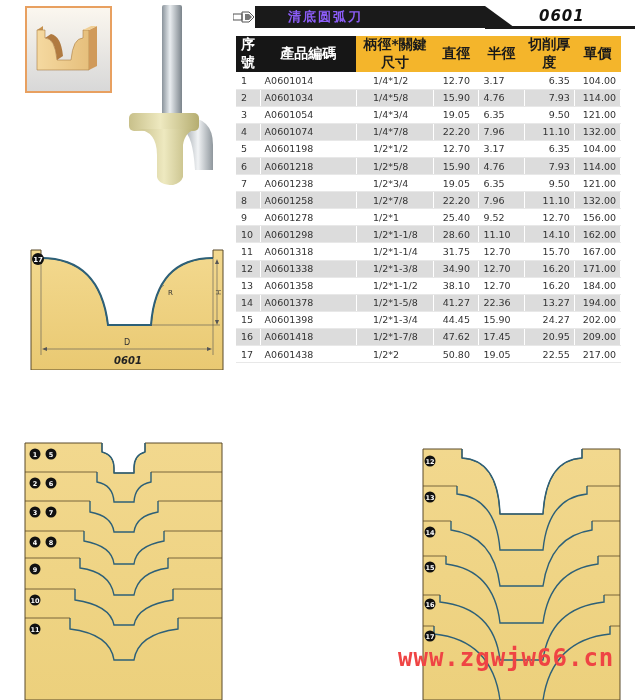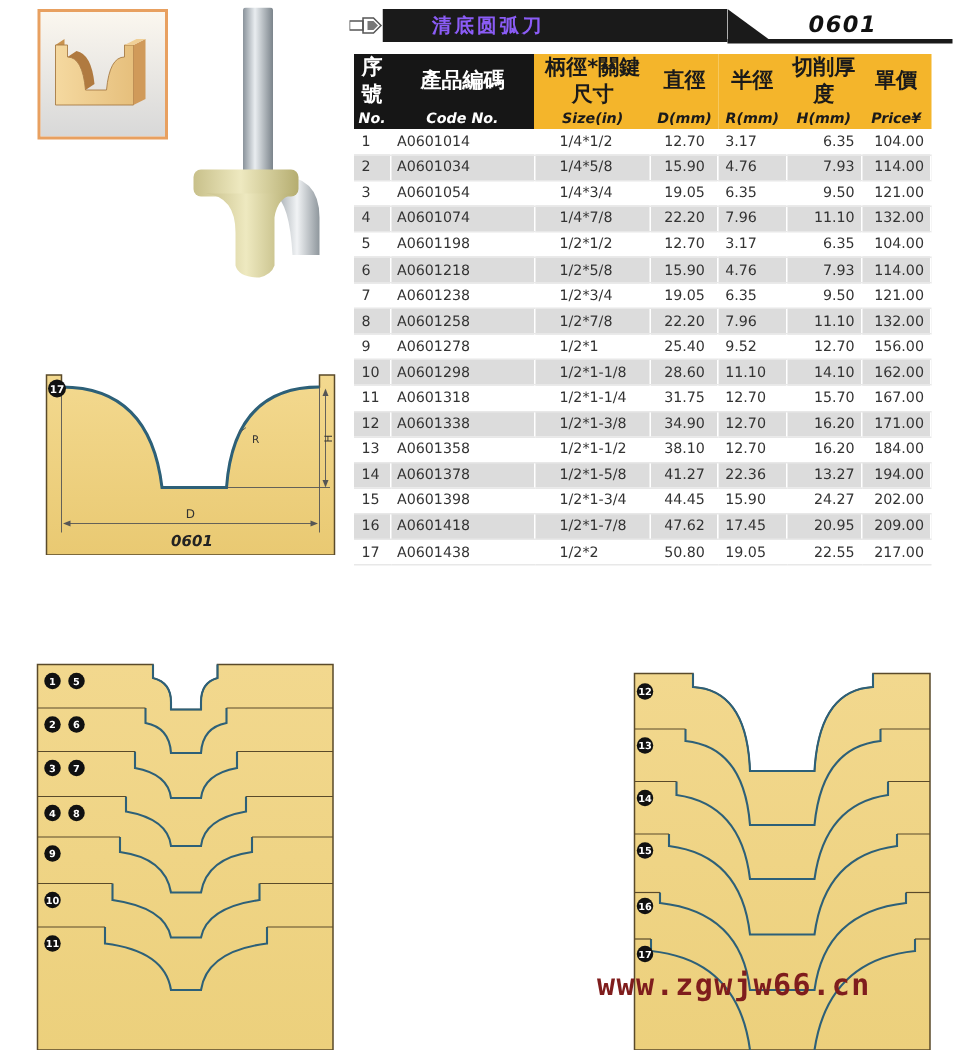--- a/index.html
+++ b/index.html
@@ -36,21 +36,21 @@
   .spec-table td.c5 { width: 50px; text-align: right; }
   .spec-table td.c6 { width: 46px; text-align: right; }
 
   
   .diagram { position: absolute; }
   .d-main { left: 28px; top: 245px; width: 205px; height: 125px; }
   .d-left { left: 24px; top: 440px; width: 200px; height: 260px; }
   .d-right { left: 422px; top: 448px; width: 200px; height: 252px; }
   .badge-text { font-family: "DejaVu Sans", sans-serif; font-weight: bold; }
 
-  .watermark { position: absolute; left: 398px; top: 644px; font-family: "DejaVu Sans Mono", monospace; font-size: 20px; font-weight: bold; color: #7f1d1d; letter-spacing: 1px; }
+  .watermark { position: absolute; left: 398px; top: 644px; font-family: "DejaVu Sans Mono", monospace; font-size: 24px; font-weight: bold; color: #ef4444; letter-spacing: 1px; }
 </style>
 </head>
 <body>
 
 <div class="thumb">
   <svg width="83" height="83" viewBox="0 0 83 83">
     <defs>
       <linearGradient id="wd" x1="0" x2="1">
           <stop offset="0" stop-color="#f5d9a0"></stop>
           <stop offset="1" stop-color="#e6bf7c"></stop>
@@ -106,29 +106,20 @@
 <table class="spec-table">
   <thead>
     <tr>
       <th class="dark">序號</th>
       <th class="dark">產品編碼</th>
       <th class="gold">柄徑*關鍵尺寸</th>
       <th class="gold">直徑</th>
       <th class="gold">半徑</th>
       <th class="gold">切削厚度</th>
       <th class="gold">單價</th>
-    </tr>
-    <tr>
-      <th class="dark en">No.</th>
-      <th class="dark en">Code No.</th>
-      <th class="gold en">Size(in)</th>
-      <th class="gold en">D(mm)</th>
-      <th class="gold en">R(mm)</th>
-      <th class="gold en">H(mm)</th>
-      <th class="gold en">Price¥</th>
     </tr>
   </thead>
   <tbody id="tbody">
       <tr class="odd">
         <td class="c0">1</td>
         <td class="c1">A0601014</td>
         <td class="c2">1/4*1/2</td>
         <td class="c3">12.70</td>
         <td class="c4">3.17</td>
         <td class="c5">6.35</td>

